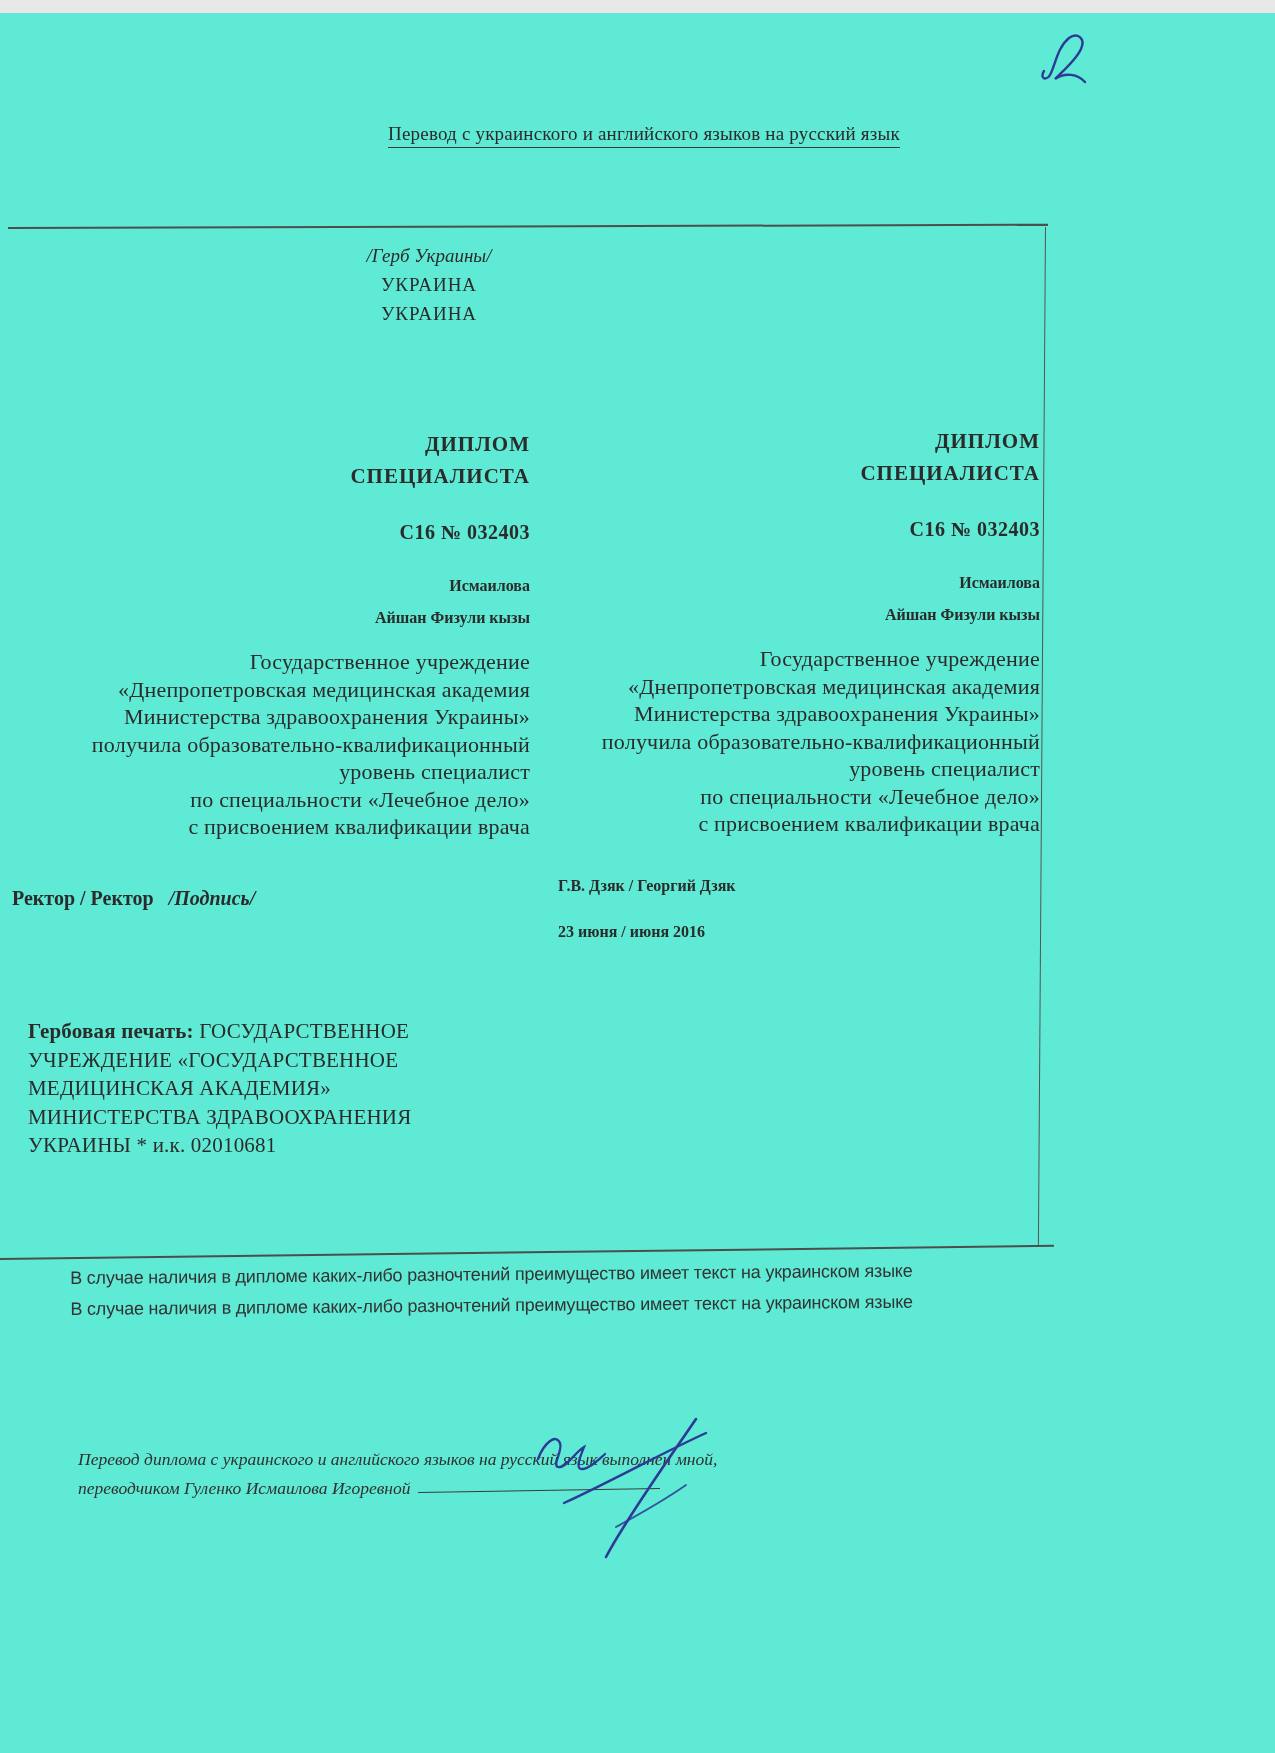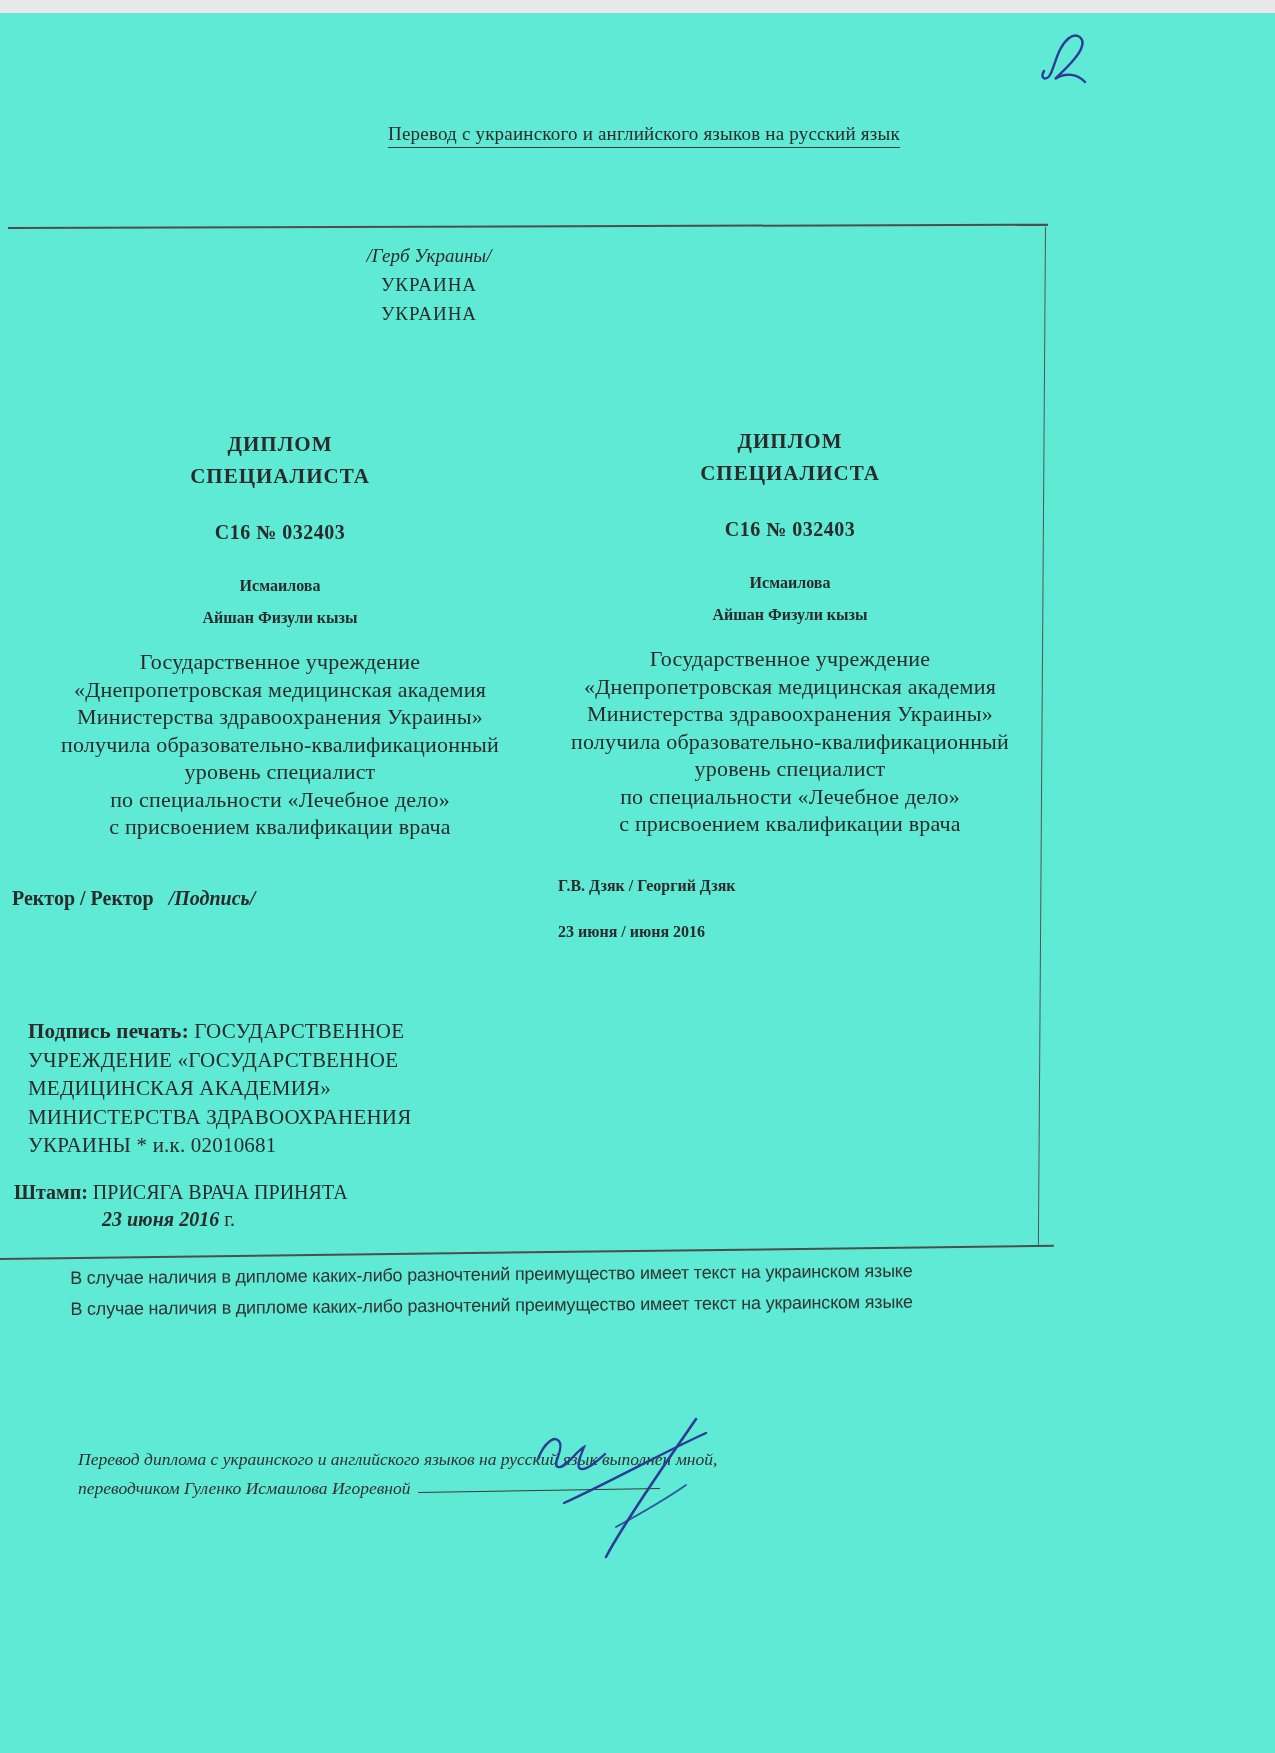--- a/index.html
+++ b/index.html
@@ -30,21 +30,21 @@
   .box-top{left:8px;top:214px;width:1040px;height:0;border-top:2px solid #4d4d4d;transform:rotate(-.18deg);transform-origin:left top;}
   .box-right{left:1045px;top:214px;width:0;height:1020px;border-left:1.8px solid #555;transform:rotate(.4deg);transform-origin:top left;}
   .box-bottom{left:0;top:1245px;width:1054px;height:0;border-top:2px solid #4d4d4d;transform:rotate(-.72deg);transform-origin:left top;}
 
   
   .herb-block{left:229px;top:228px;width:400px;text-align:center;line-height:29px;}
   .herb-note{font-style:italic;font-size:19px;}
   .country{font-size:19px;letter-spacing:1px;}
 
   
-  .col{width:500px;text-align:center;}
+  .col{width:500px;text-align:right;}
   .col-left{left:30px;top:415px;}
   .col-right{left:540px;top:412px;}
   .dip-title{font-size:21px;font-weight:700;letter-spacing:1px;line-height:32px;}
   .dip-num{font-size:20px;font-weight:700;letter-spacing:.5px;line-height:32px;margin-top:24px;}
   .dip-name{font-size:16px;font-weight:700;line-height:32px;}
   .dip-name-wrap{margin-top:22px;}
   .dip-para{margin-top:14px;font-size:22px;line-height:27.5px;letter-spacing:.2px;}
 
   
   .rector-line{left:12px;top:874px;font-size:20px;font-weight:700;white-space:nowrap;}
@@ -143,39 +143,29 @@
     <span class="rector-note">/Подпись/</span>
   </div>
 
   <div class="abs right-sig">
     <div>Г.В. Дзяк / Георгий Дзяк</div>
     <div class="right-sig-date">23 июня / июня 2016</div>
   </div>
 
   <div class="abs seal-block">
     <div class="nowrap">
-      <span class="seal-label">Подпись печать:</span>
+      <span class="seal-label">Гербовая печать:</span>
       <span>ГОСУДАРСТВЕННОЕ</span>
     </div>
     <div class="nowrap">УЧРЕЖДЕНИЕ «ГОСУДАРСТВЕННОЕ</div>
     <div class="nowrap">МЕДИЦИНСКАЯ АКАДЕМИЯ»</div>
     <div class="nowrap">МИНИСТЕРСТВА ЗДРАВООХРАНЕНИЯ</div>
     <div class="nowrap">УКРАИНЫ * и.к. 02010681</div>
   </div>
 
-  <div class="abs stamp-block">
-    <div class="nowrap">
-      <span class="stamp-label">Штамп:</span>
-      <span>ПРИСЯГА ВРАЧА ПРИНЯТА</span>
-    </div>
-    <div class="stamp-date-line nowrap">
-      <span class="stamp-date">23 июня 2016</span>
-      <span>г.</span>
-    </div>
-  </div>
 
   <div class="abs footnote">
     <div>В случае наличия в дипломе каких-либо разночтений преимущество имеет текст на украинском языке</div>
     <div>В случае наличия в дипломе каких-либо разночтений преимущество имеет текст на украинском языке</div>
   </div>
 
   <div class="abs translator">
     <div>Перевод диплома с украинского и английского языков на русский язык выполнен мной,</div>
     <div>
       <span>переводчиком Гуленко Исмаилова Игоревной</span><span class="sig-line"></span>

